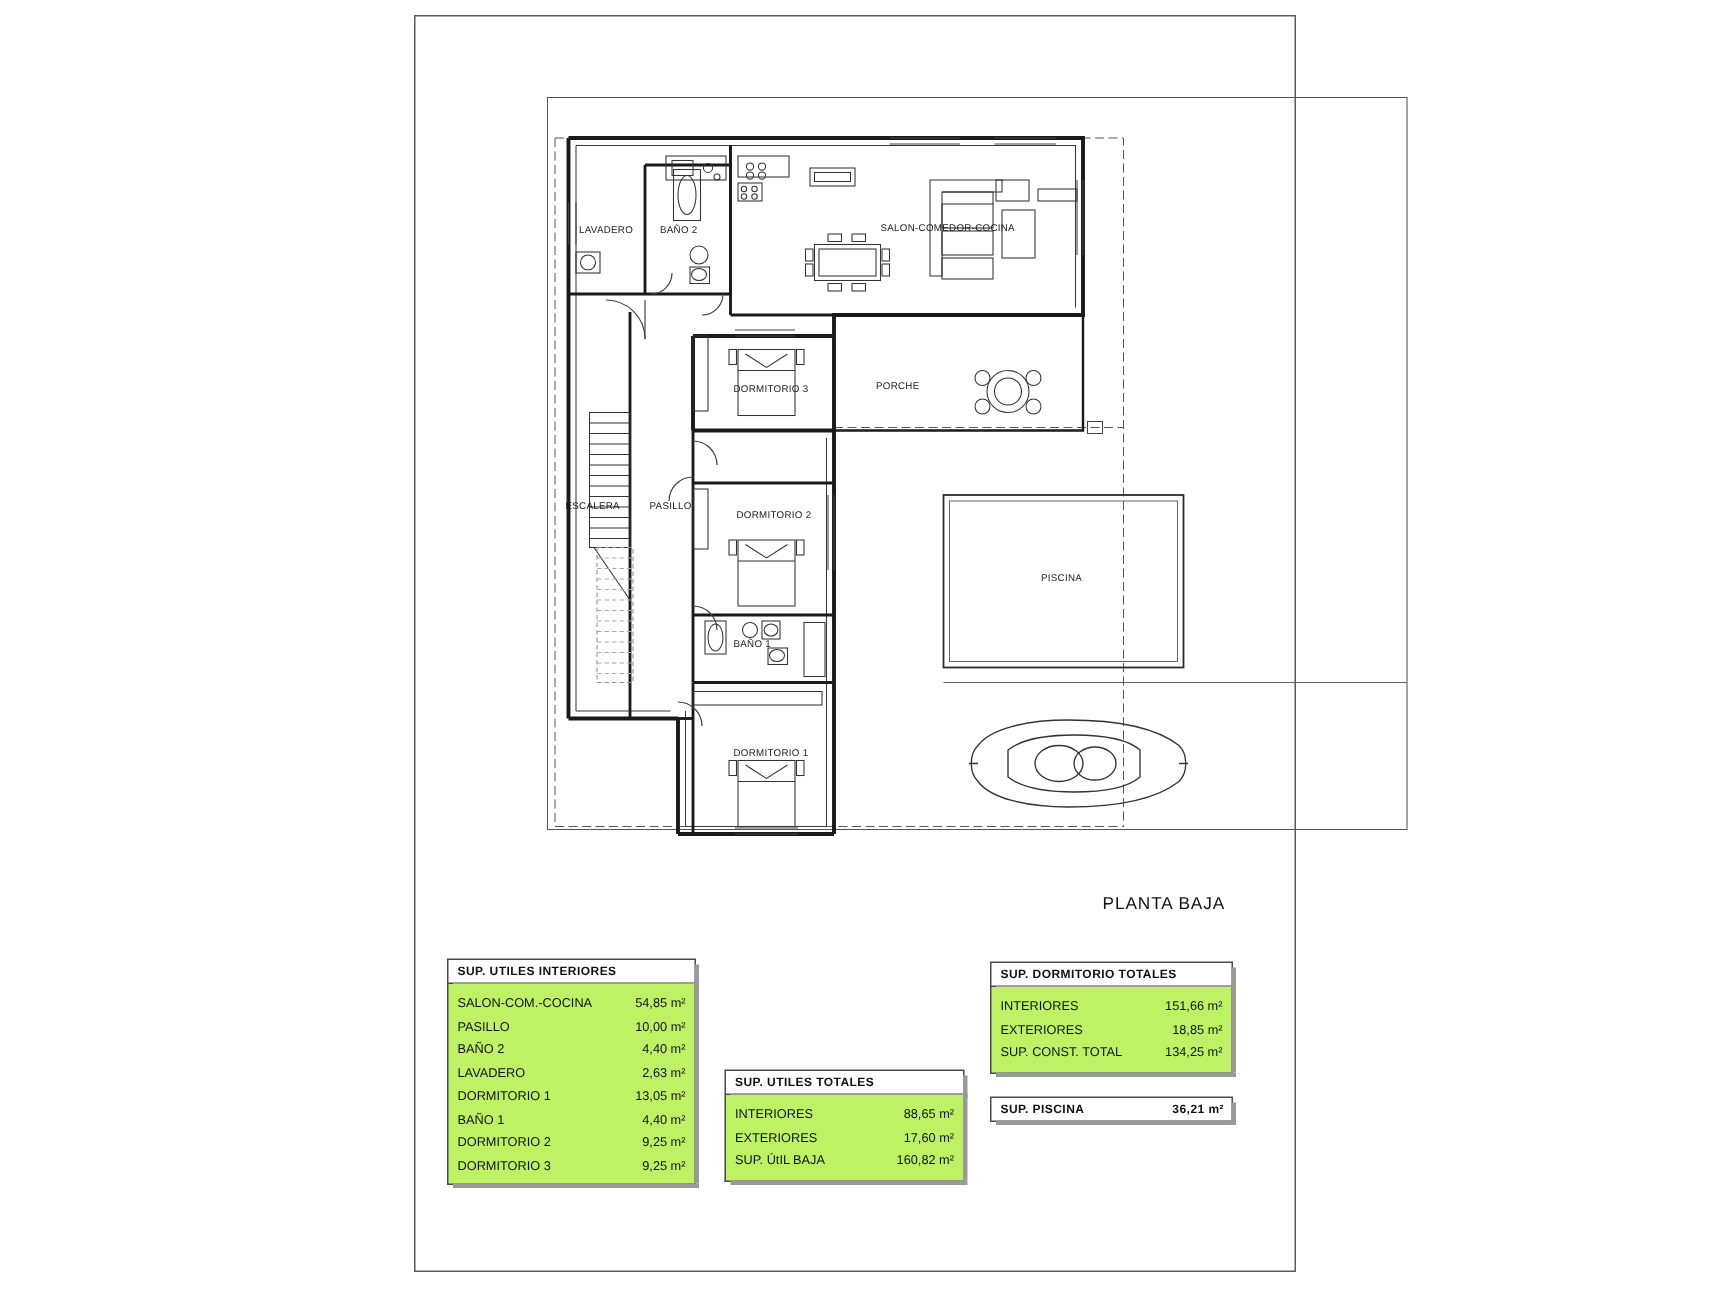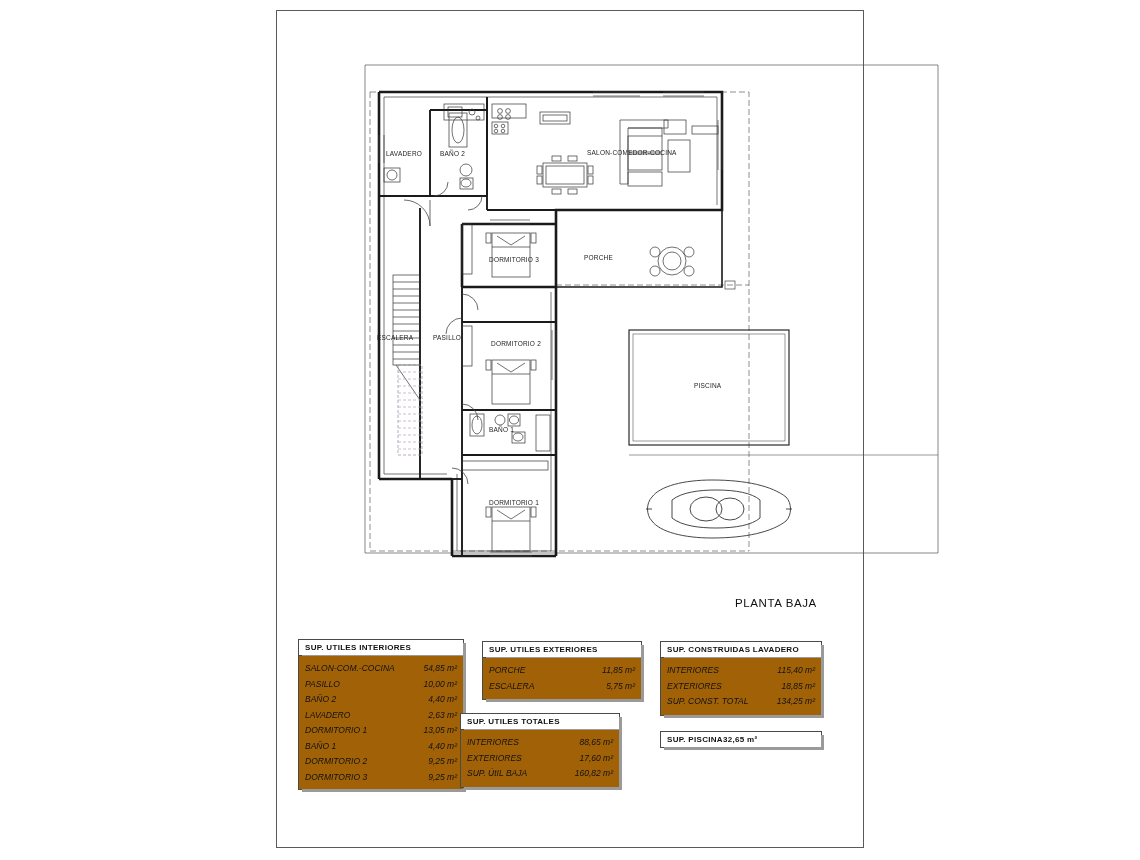--- a/index.html
+++ b/index.html
@@ -77,24 +77,23 @@
     content: "";
     position: absolute;
     left: 3px; bottom: -3px;
     width: 100%; height: 3px;
     background: #9a9a9a;
   }
   .tbl-body {
     border: 1px solid #4a4a4a;
     border-top: none;
     box-sizing: border-box;
-    background: #a16207;
+    background: #bef264;
     padding: 5px 6px 6px 6px;
     position: relative;
-    font-style: italic;
   }
   .tbl-body::after {
     content: "";
     position: absolute;
     right: -3px; top: 0px;
     width: 3px; height: 100%;
     background: #9a9a9a;
   }
   .tbl-body::before {
     content: "";
@@ -386,70 +385,57 @@
           <span class="lbl">DORMITORIO 2</span>
           <span class="val">9,25 m²</span>
         </div>
       <div class="row">
           <span class="lbl">DORMITORIO 3</span>
           <span class="val">9,25 m²</span>
         </div>
     </div>
   </div>
 
-  <div class="tbl" style="left:482px; top:641px; width:160px;">
-    <div class="tbl-head">SUP. UTILES EXTERIORES</div>
-    <div class="tbl-body" style="height:42px;">
-      <div class="row">
-          <span class="lbl">PORCHE</span>
-          <span class="val">11,85 m²</span>
-        </div>
-      <div class="row">
-          <span class="lbl">ESCALERA</span>
-          <span class="val">5,75 m²</span>
+
+  <div class="tbl" style="left:483px; top:713px; width:160px;">
+    <div class="tbl-head">SUP. UTILES TOTALES</div>
+    <div class="tbl-body" style="height:58px;">
+      <div class="row">
+          <span class="lbl">INTERIORES</span>
+          <span class="val">88,65 m²</span>
+        </div>
+      <div class="row">
+          <span class="lbl">EXTERIORES</span>
+          <span class="val">17,60 m²</span>
+        </div>
+      <div class="row">
+          <span class="lbl">SUP. ÚtIL BAJA</span>
+          <span class="val">160,82 m²</span>
         </div>
     </div>
   </div>
 
-  <div class="tbl" style="left:460px; top:713px; width:160px;">
-    <div class="tbl-head">SUP. UTILES TOTALES</div>
+  <div class="tbl" style="left:660px; top:641px; width:162px;">
+    <div class="tbl-head">SUP. DORMITORIO TOTALES</div>
     <div class="tbl-body" style="height:58px;">
       <div class="row">
           <span class="lbl">INTERIORES</span>
-          <span class="val">88,65 m²</span>
+          <span class="val">151,66 m²</span>
         </div>
       <div class="row">
           <span class="lbl">EXTERIORES</span>
-          <span class="val">17,60 m²</span>
-        </div>
-      <div class="row">
-          <span class="lbl">SUP. ÚtIL BAJA</span>
-          <span class="val">160,82 m²</span>
+          <span class="val">18,85 m²</span>
+        </div>
+      <div class="row">
+          <span class="lbl">SUP. CONST. TOTAL</span>
+          <span class="val">134,25 m²</span>
         </div>
     </div>
   </div>
 
-  <div class="tbl" style="left:660px; top:641px; width:162px;">
-    <div class="tbl-head">SUP. CONSTRUIDAS LAVADERO</div>
-    <div class="tbl-body" style="height:58px;">
-      <div class="row">
-          <span class="lbl">INTERIORES</span>
-          <span class="val">115,40 m²</span>
-        </div>
-      <div class="row">
-          <span class="lbl">EXTERIORES</span>
-          <span class="val">18,85 m²</span>
-        </div>
-      <div class="row">
-          <span class="lbl">SUP. CONST. TOTAL</span>
-          <span class="val">134,25 m²</span>
-        </div>
+  <div class="tbl" style="left:660px; top:731px; width:162px;">
+    <div class="tbl-head" style="display:flex; justify-content:space-between;">
+      <span>SUP. PISCINA</span>
+      <span style="font-weight:bold;">36,21 m²</span>
     </div>
   </div>
 
-  <div class="tbl" style="left:660px; top:731px; width:162px;">
-    <div class="tbl-head" style="display:flex; ">
-      <span>SUP. PISCINA</span>
-      <span style="font-weight:bold;">32,65 m²</span>
-    </div>
-  </div>
-
 </div>
 
 </body></html>

